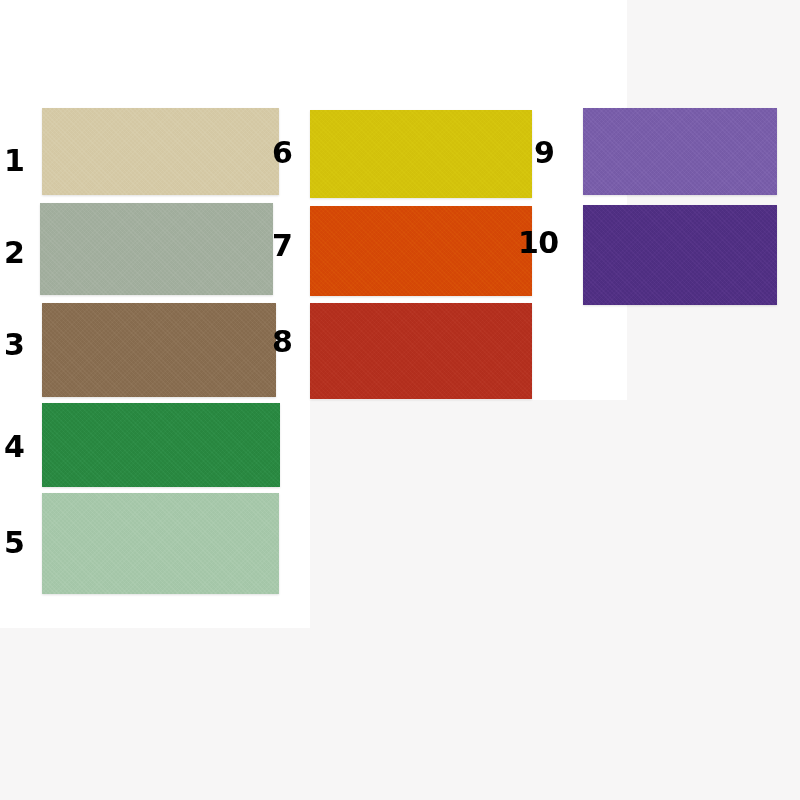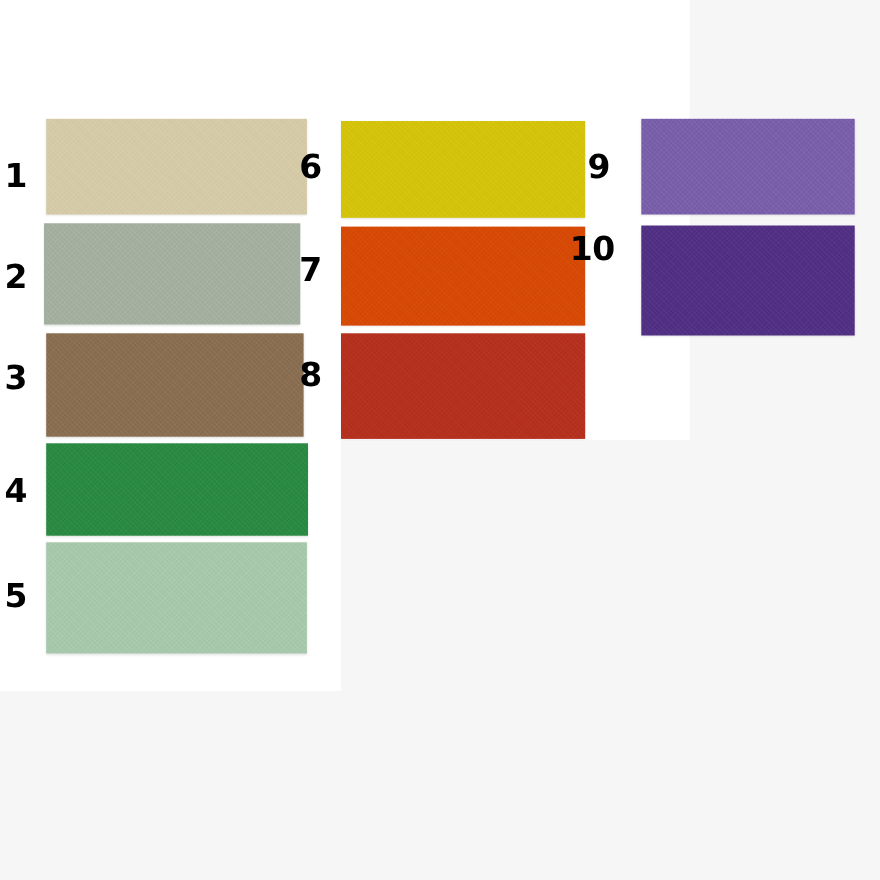--- a/index.html
+++ b/index.html
@@ -100,16 +100,16 @@
       <div class="label" style="left: 4px; top: 528px;">5</div>
       <div class="swatch" style="left: 310px; top: 110px; width: 222px; height: 88px; background: rgb(212, 196, 12);"></div>
       <div class="label" style="left: 272px; top: 138px;">6</div>
       <div class="swatch" style="left: 310px; top: 206px; width: 222px; height: 90px; background: rgb(214, 74, 6);"></div>
       <div class="label" style="left: 272px; top: 231px;">7</div>
       <div class="swatch" style="left: 310px; top: 303px; width: 222px; height: 96px; background: rgb(181, 48, 31);"></div>
       <div class="label" style="left: 272px; top: 327px;">8</div>
       <div class="swatch" style="left: 583px; top: 108px; width: 194px; height: 87px; background: rgb(122, 95, 171);"></div>
       <div class="label" style="left: 534px; top: 138px;">9</div>
       <div class="swatch" style="left: 583px; top: 205px; width: 194px; height: 100px; background: rgb(82, 48, 133);"></div>
-      <div class="label" style="left: 518px; top: 212px;">10</div>
+      <div class="label" style="left: 518px; top: 228px;">10</div>
     </div>
 
 </div>
 
 </body></html>

